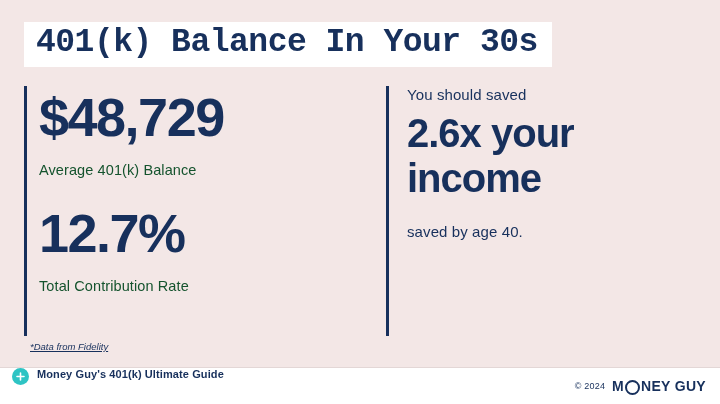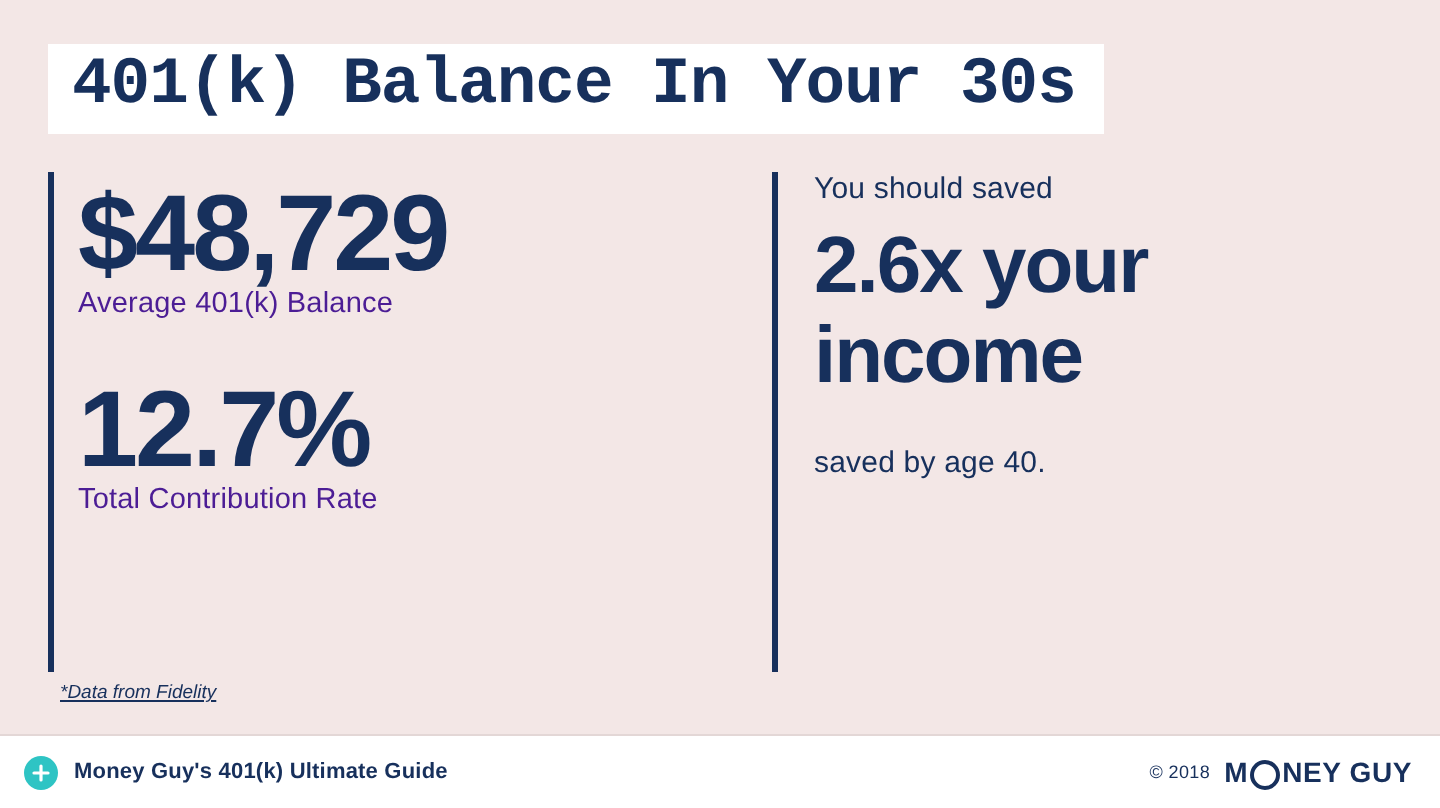--- a/index.html
+++ b/index.html
@@ -73,22 +73,22 @@
   .big-number {
     font-size: 54px;
     font-weight: bold;
     color: #17305c;
     letter-spacing: -1.5px;
     line-height: 1.0;
     margin: 0;
   }
   .stat-label {
     font-size: 14.5px;
-    color: #4c1d95;
-    margin-top: 0;
+    color: #14532d;
+    margin-top: 18px;
     letter-spacing: 0.1px;
   }
   .stat-block-1 { margin-top: 4px; }
   .stat-block-2 { margin-top: 28px; }
 
   .small-line {
     font-size: 15px;
     color: #17305c;
     letter-spacing: 0.1px;
   }
@@ -129,21 +129,20 @@
     height: 36px;
     background: #ffffff;
     border-top: 1px solid #e3d7d6;
   }
   .footer-left {
     position: absolute;
     left: 12px;
     top: 0;
     height: 36px;
     display: flex;
-    align-items: center;
     gap: 8px;
   }
   .badge-icon {
     width: 17px;
     height: 17px;
     border-radius: 50%;
     background: #2ec4c4;
     display: flex;
     align-items: center;
     justify-content: center;
@@ -226,21 +225,21 @@
   <div class="footer">
     <div class="footer-left">
       <span class="badge-icon">
         <svg width="11" height="11" viewBox="0 0 11 11" aria-hidden="true">
           <path d="M5.5 2 L5.5 9 M2 5.5 L9 5.5" stroke="#ffffff" stroke-width="1.6" stroke-linecap="round"></path>
         </svg>
       </span>
       <span class="footer-title">Money Guy's 401(k) Ultimate Guide</span>
     </div>
     <div class="footer-right">
-      <span class="copyright">© 2018</span>
+      <span class="copyright">© 2024</span>
       <span class="brand">
         <span>M</span>
         <span class="o-glyph"></span>
         <span>NEY</span>
         <span style="width:4px;display:inline-block;"></span>
         <span>GUY</span>
       </span>
     </div>
   </div>
 

